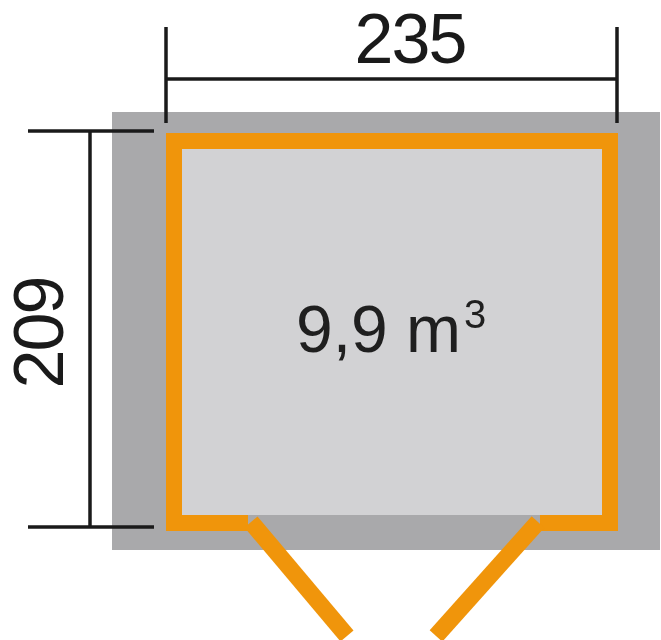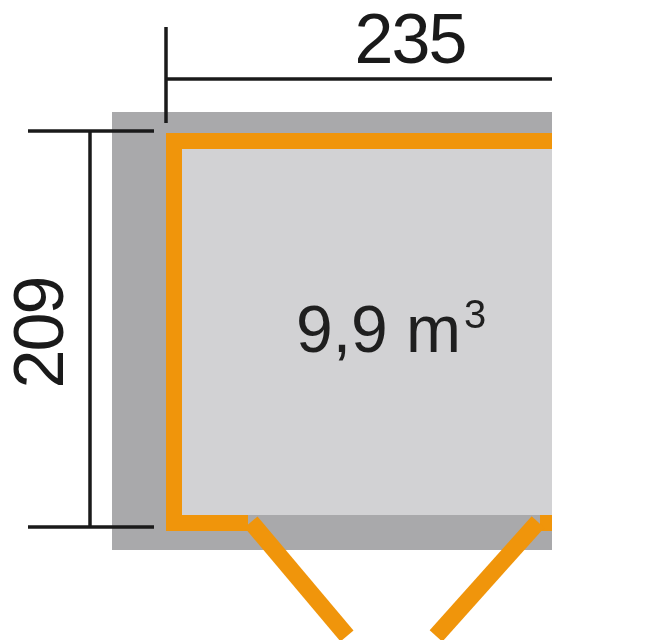--- a/index.html
+++ b/index.html
@@ -2,21 +2,21 @@
 <html><head>
 <meta charset="utf-8">
 <style>
   html, body {
     margin: 0;
     padding: 0;
     background: #ffffff;
   }
   #stage {
     position: relative;
-    width: 552px;
+    width: 661px;
     height: 640px;
     background: #ffffff;
     overflow: hidden;
     font-family: "Liberation Sans", sans-serif;
   }
   svg { display: block; }
 
   .footprint   { fill: #a9a9ab; }
   .interior    { fill: #d2d2d4; }
   .wall        { fill: #f0950b; }

